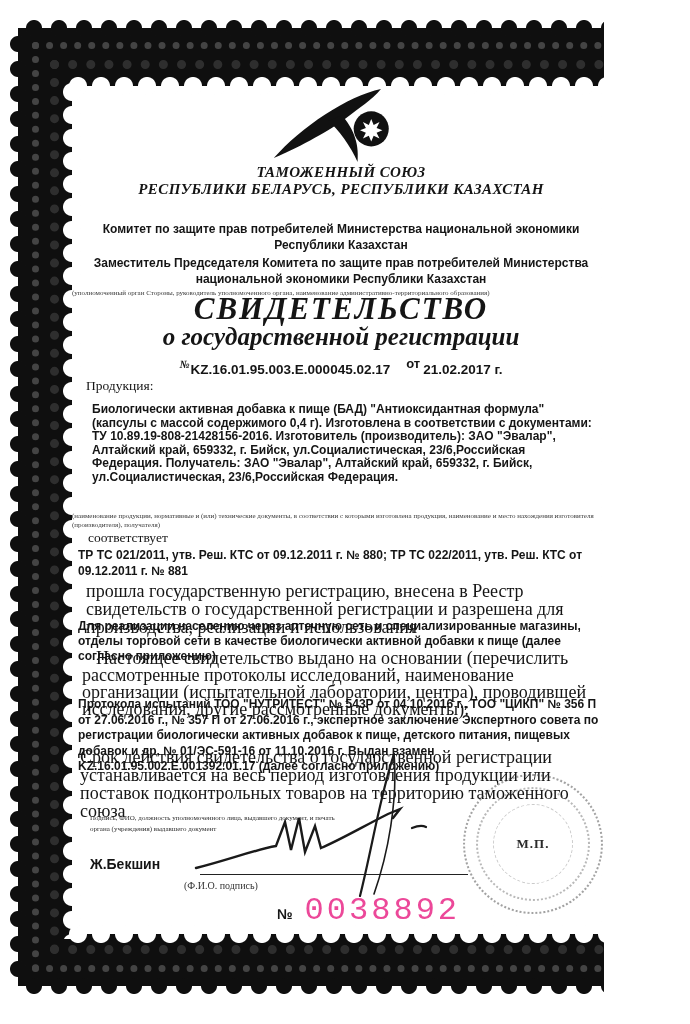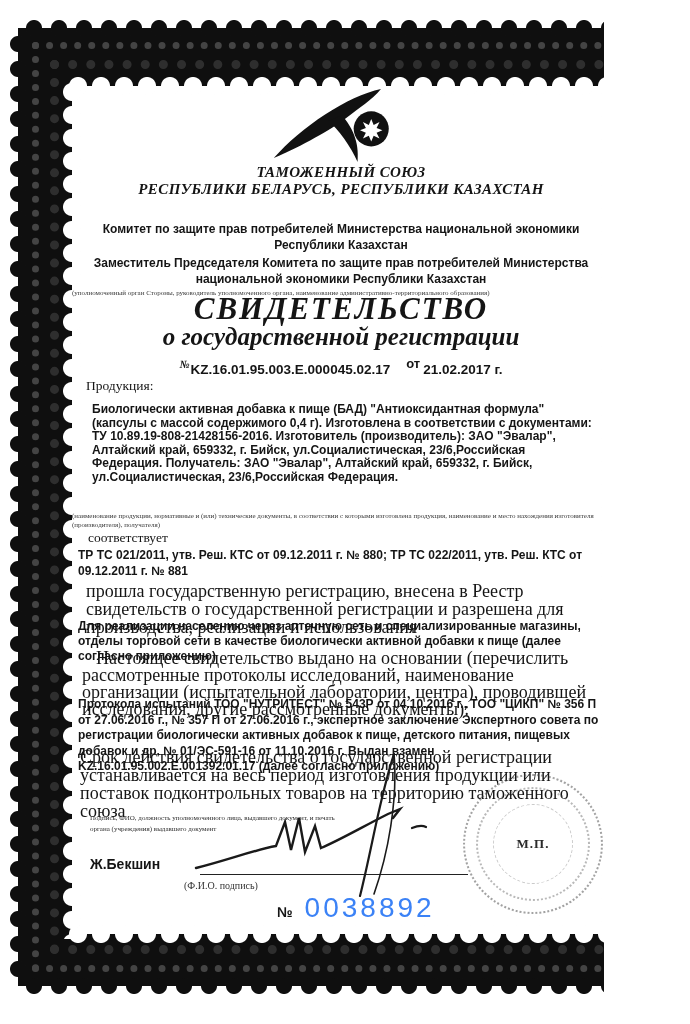--- a/index.html
+++ b/index.html
@@ -71,21 +71,21 @@
   .stamp{left:391px;top:688px;width:136px;height:136px;border-radius:50%;
          border:2px dotted rgba(70,70,70,0.5);display:flex;align-items:center;justify-content:center;}
   .stamp::before{content:"";position:absolute;inset:11px;border-radius:50%;
          border:2px dotted rgba(80,80,80,0.4);transform:rotate(14deg);}
   .stamp::after{content:"";position:absolute;inset:28px;border-radius:50%;
          border:1.5px dashed rgba(90,90,90,0.32);transform:rotate(-9deg);}
   .stamp span{font-family:"Liberation Serif","DejaVu Serif",serif;font-weight:bold;font-size:13px;
          color:#2b2b2b;letter-spacing:1px;}
   .serial{left:205px;top:806px;display:flex;align-items:baseline;gap:12px;}
   .s-no{font-size:14px;font-weight:bold;}
-  .s-num{font-family:Liberation Sans, sans-serif;font-size:28px;letter-spacing:3px;color:#3b82f6;}
+  .s-num{font-family:Liberation Mono, monospace;font-size:32px;letter-spacing:3px;color:#ec4899;}
 </style>
 </head>
 <body>
 
 <div class="sheet">
   <div class="frame">
     <div class="sc sc-t"></div>
     <div class="sc sc-b"></div>
     <div class="sc sc-l"></div>
     <div class="sc sc-r"></div>

